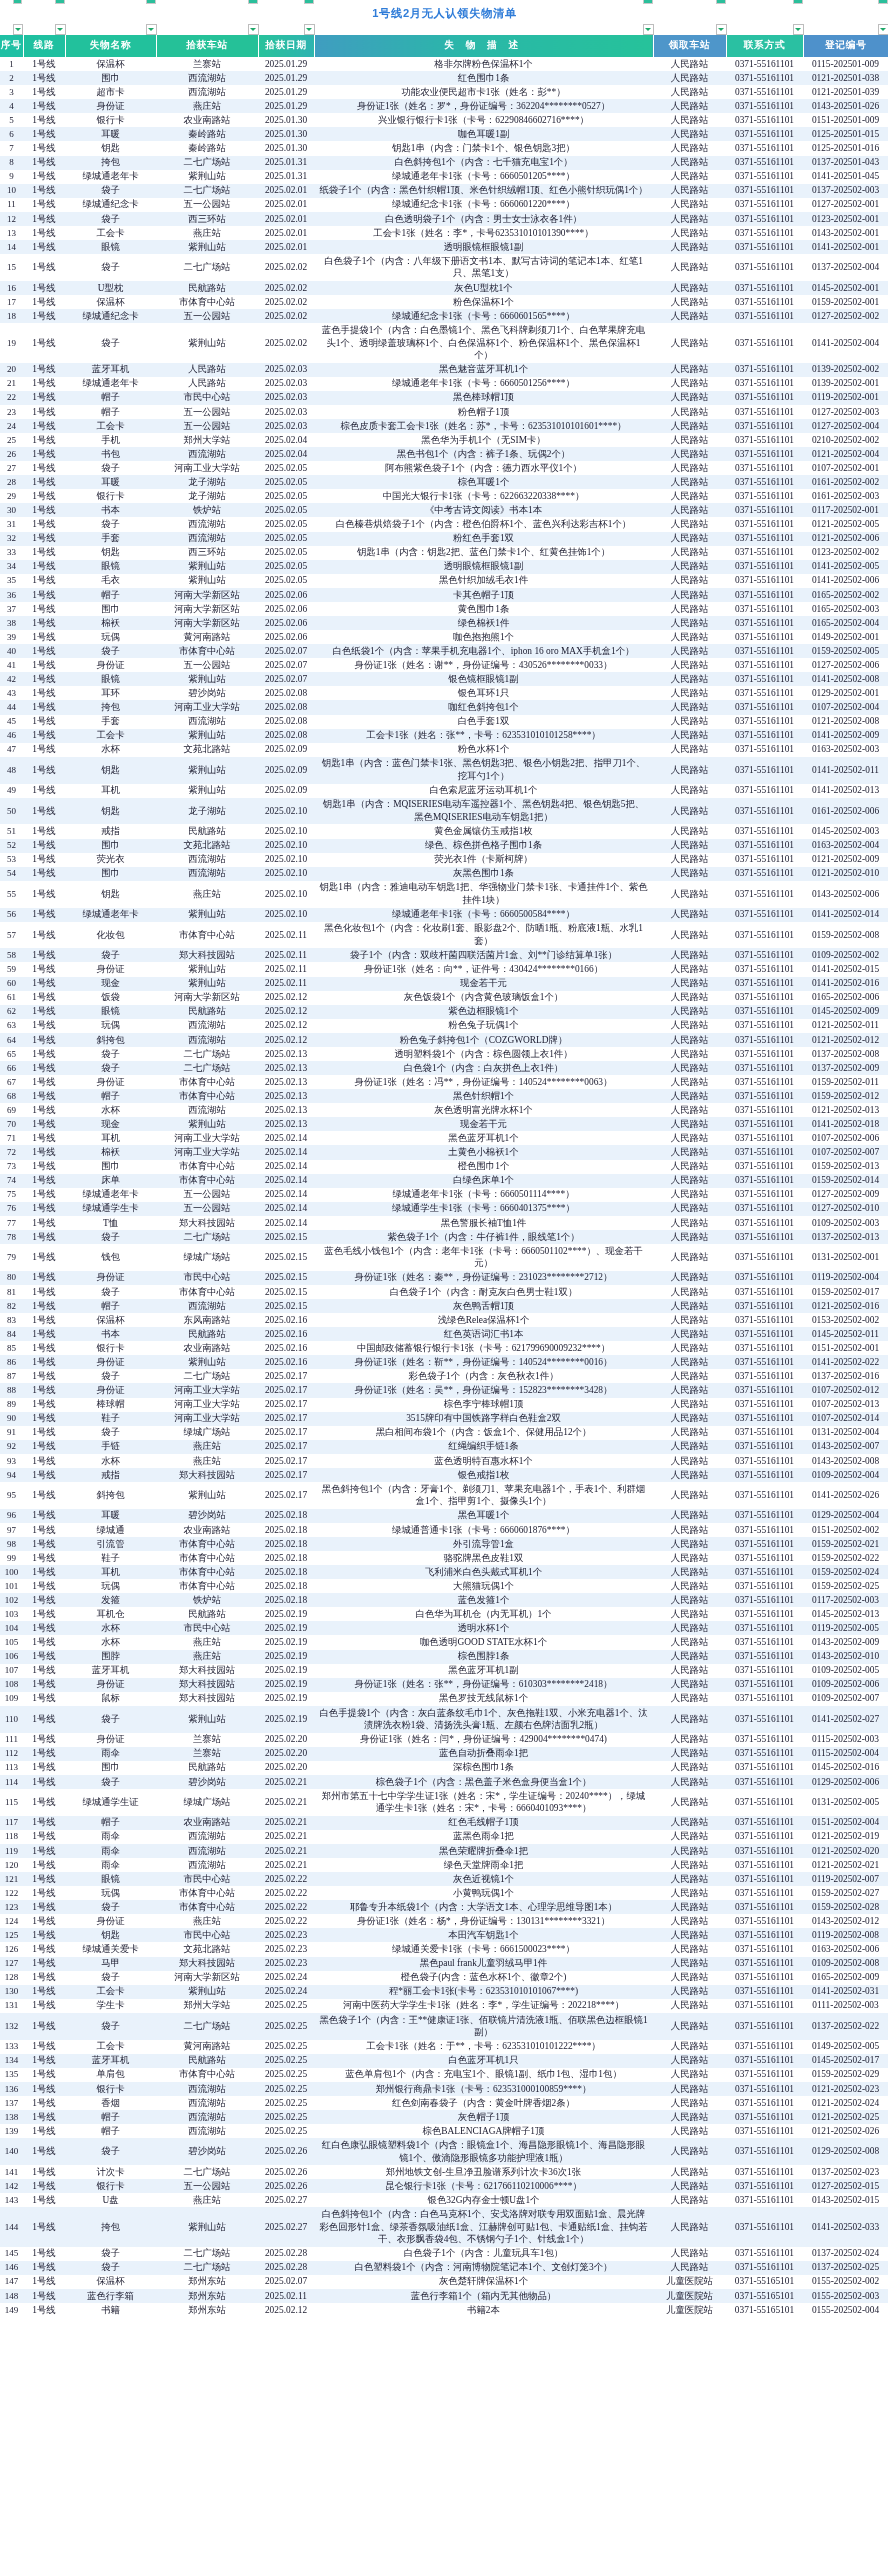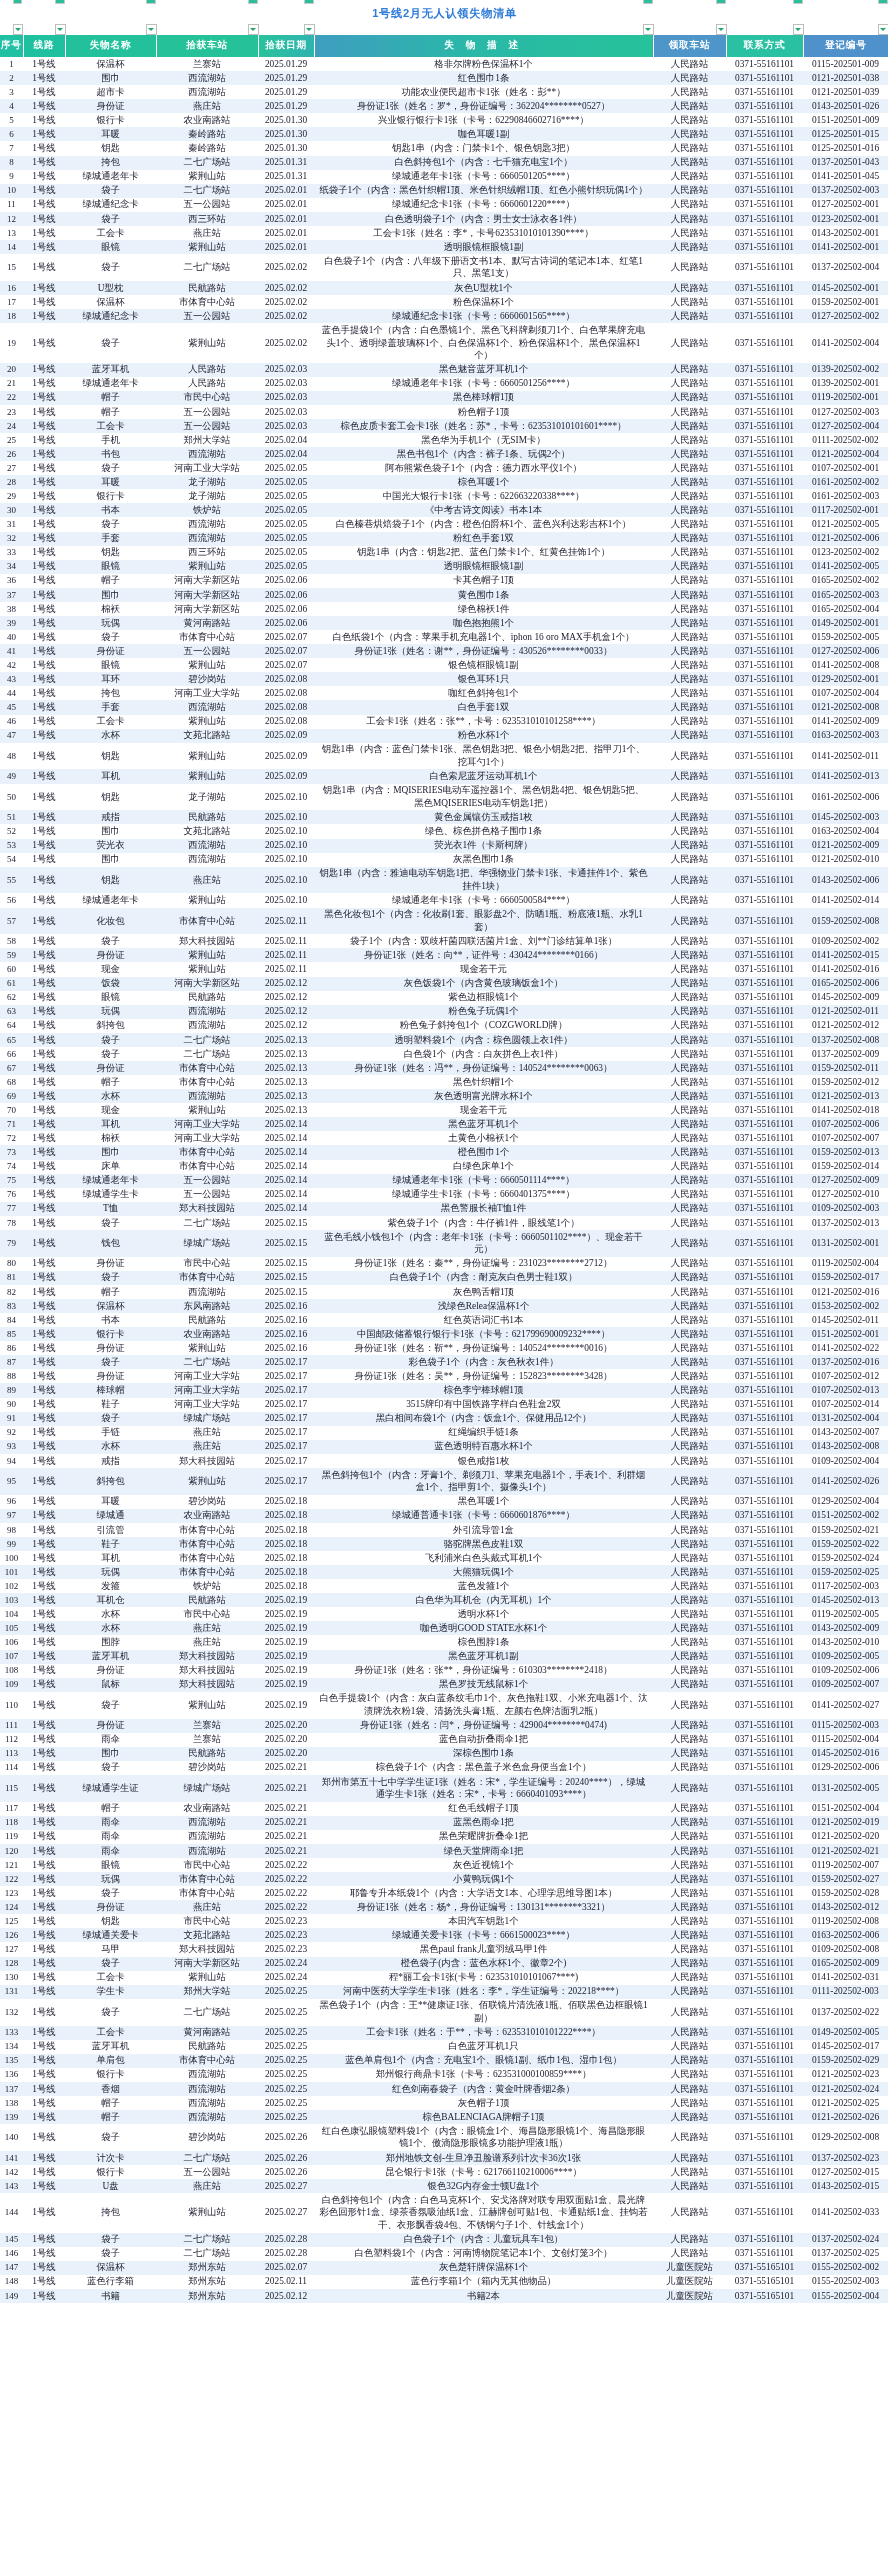--- a/index.html
+++ b/index.html
@@ -383,21 +383,21 @@
         </tr>
         <tr>
           <td class="c-no">25</td>
           <td class="c-line">1号线</td>
           <td class="c-name">手机</td>
           <td class="c-station">郑州大学站</td>
           <td class="c-date">2025.02.04</td>
           <td class="c-desc">黑色华为手机1个（无SIM卡）</td>
           <td class="c-claim">人民路站</td>
           <td class="c-contact">0371-55161101</td>
-          <td class="c-reg">0111-202502-002</td>
+          <td class="c-reg">0210-202502-002</td>
         </tr>
         <tr>
           <td class="c-no">26</td>
           <td class="c-line">1号线</td>
           <td class="c-name">书包</td>
           <td class="c-station">西流湖站</td>
           <td class="c-date">2025.02.04</td>
           <td class="c-desc">黑色书包1个（内含：裤子1条、玩偶2个）</td>
           <td class="c-claim">人民路站</td>
           <td class="c-contact">0371-55161101</td>
@@ -483,20 +483,31 @@
         <tr>
           <td class="c-no">34</td>
           <td class="c-line">1号线</td>
           <td class="c-name">眼镜</td>
           <td class="c-station">紫荆山站</td>
           <td class="c-date">2025.02.05</td>
           <td class="c-desc">透明眼镜框眼镜1副</td>
           <td class="c-claim">人民路站</td>
           <td class="c-contact">0371-55161101</td>
           <td class="c-reg">0141-202502-005</td>
+        </tr>
+        <tr>
+          <td class="c-no">35</td>
+          <td class="c-line">1号线</td>
+          <td class="c-name">毛衣</td>
+          <td class="c-station">紫荆山站</td>
+          <td class="c-date">2025.02.05</td>
+          <td class="c-desc">黑色针织加绒毛衣1件</td>
+          <td class="c-claim">人民路站</td>
+          <td class="c-contact">0371-55161101</td>
+          <td class="c-reg">0141-202502-006</td>
         </tr>
         <tr>
           <td class="c-no">36</td>
           <td class="c-line">1号线</td>
           <td class="c-name">帽子</td>
           <td class="c-station">河南大学新区站</td>
           <td class="c-date">2025.02.06</td>
           <td class="c-desc">卡其色帽子1顶</td>
           <td class="c-claim">人民路站</td>
           <td class="c-contact">0371-55161101</td>

